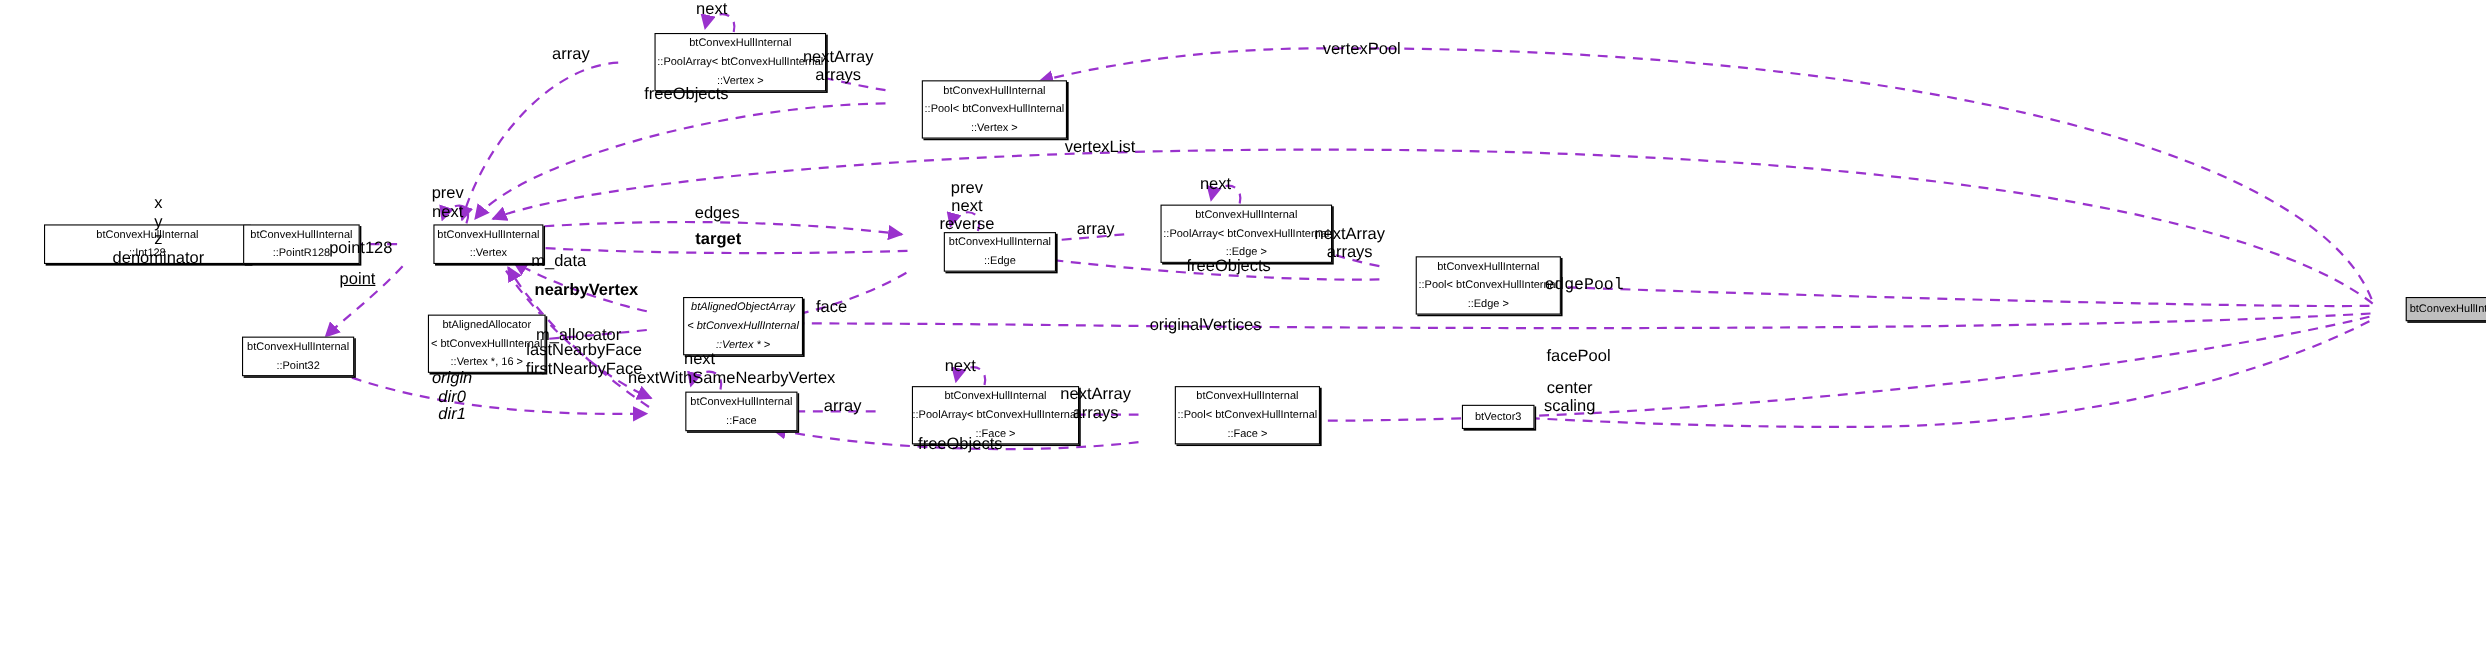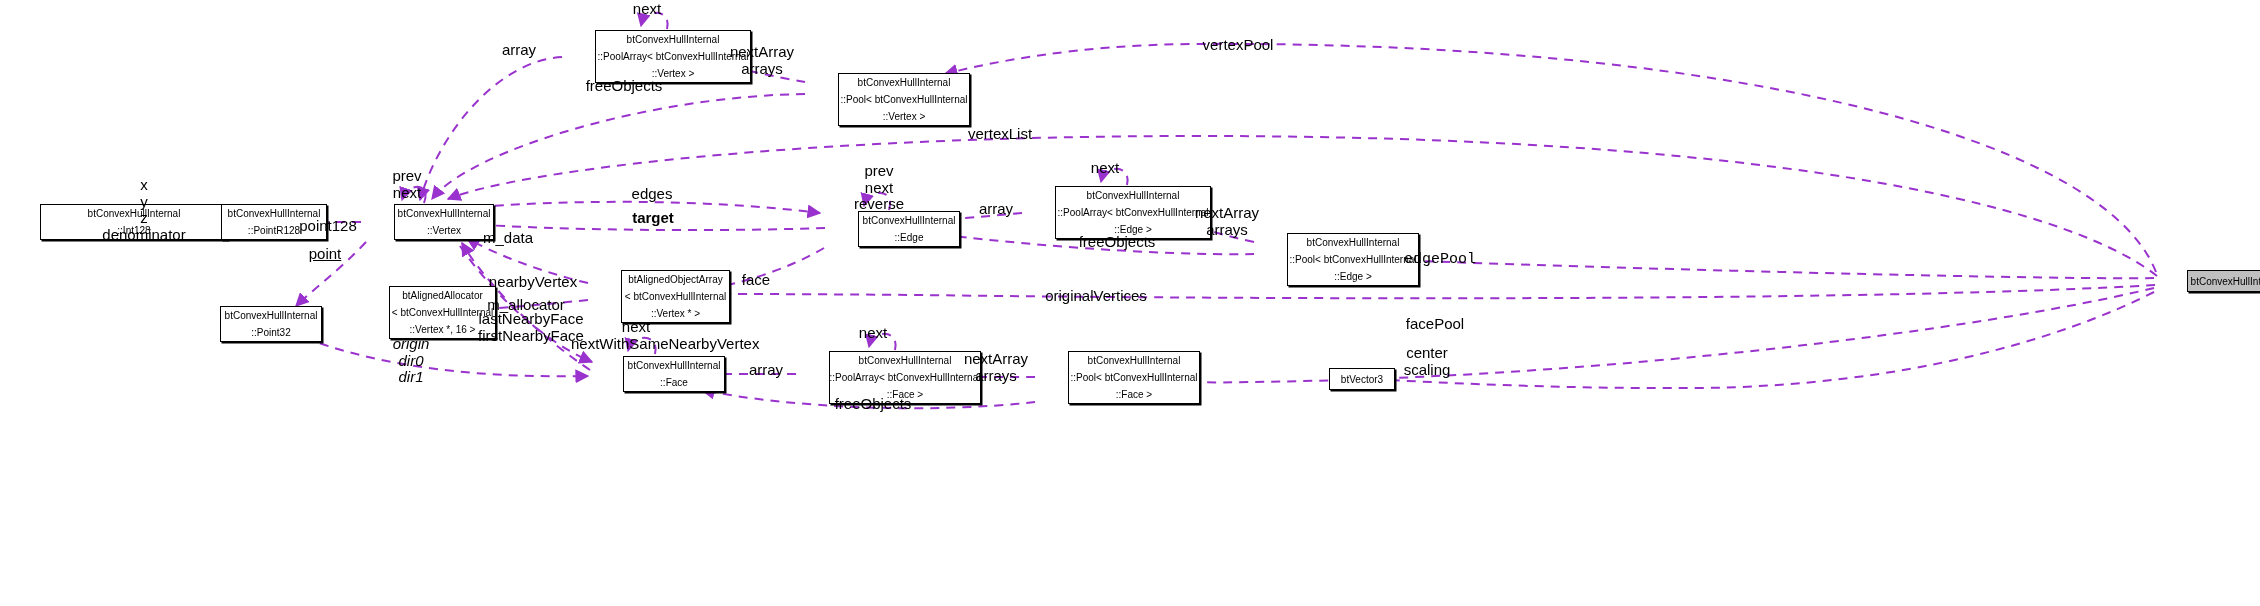--- a/index.html
+++ b/index.html
@@ -160,21 +160,21 @@
     <span class="node-line">btConvexHullInternal</span>
     <span class="node-line">::Vertex</span>
   </div>
 
   <div class="uml-node" style="left:357px; top:286px; width:107px; height:53px;">
     <span class="node-line">btAlignedAllocator</span>
     <span class="node-line">&lt; btConvexHullInternal</span>
     <span class="node-line">::Vertex *, 16 &gt;</span>
   </div>
 
-  <div class="uml-node" style="left:589px; top:270px; width:109px; height:53px;">
+  <div class="uml-node" style="left:589px; top:270px; width:109px; height:53px;font-style:italic;">
     <span class="node-line">btAlignedObjectArray</span>
     <span class="node-line">&lt; btConvexHullInternal</span>
     <span class="node-line">::Vertex * &gt;</span>
   </div>
 
   <div class="uml-node" style="left:591px; top:356px; width:102px; height:36px;">
     <span class="node-line">btConvexHullInternal</span>
     <span class="node-line">::Face</span>
   </div>
 
@@ -238,21 +238,21 @@
   <div class="edge-label" style="left:497px; top:42px;  width:44px;">array</div>
   <div class="edge-label" style="left:629px; top:1px;   width:36px;">next</div>
   <div class="edge-label" style="left:582px; top:78px;  width:84px;">freeObjects</div>
   <div class="edge-label multi" style="left:728px; top:44px;  width:68px;">nextArray
 arrays</div>
   <div class="edge-label" style="left:1199px; top:37px; width:78px;">vertexPool</div>
   <div class="edge-label" style="left:964px; top:126px; width:72px;">vertexList</div>
   <div class="edge-label" style="left:628px; top:186px; width:48px;">edges</div>
   <div class="edge-label" style="left:630px; top:210px; width:46px;font-weight:bold;">target</div>
   <div class="edge-label" style="left:479px; top:230px; width:58px;">m_data</div>
-  <div class="edge-label" style="left:486px; top:274px; width:94px;">nearbyVertex</div>
+  <div class="edge-label" style="left:486px; top:256px; width:94px;font-weight:bold;">nearbyVertex</div>
   <div class="edge-label" style="left:485px; top:297px; width:82px;">m_allocator</div>
   <div class="edge-label multi" style="left:478px; top:311px; width:106px;">lastNearbyFace
 firstNearbyFace</div>
   <div class="edge-label multi" style="left:387px; top:336px; width:48px;font-style:italic;">origin
 dir0
 dir1</div>
   <div class="edge-label multi" style="left:850px; top:163px; width:58px;">prev
 next
 reverse</div>
   <div class="edge-label" style="left:974px; top:201px; width:44px;">array</div>

